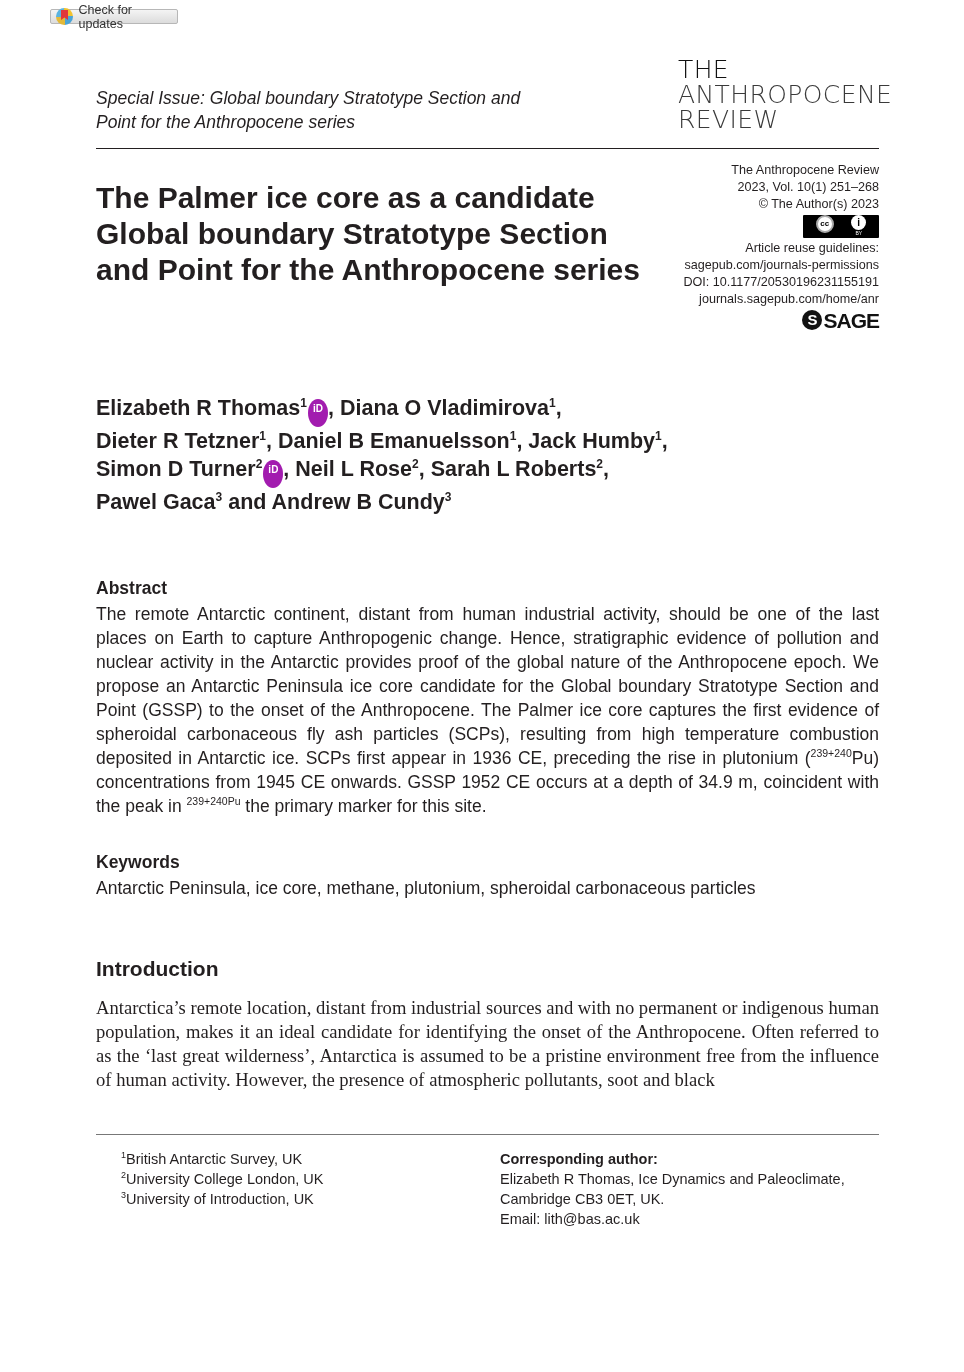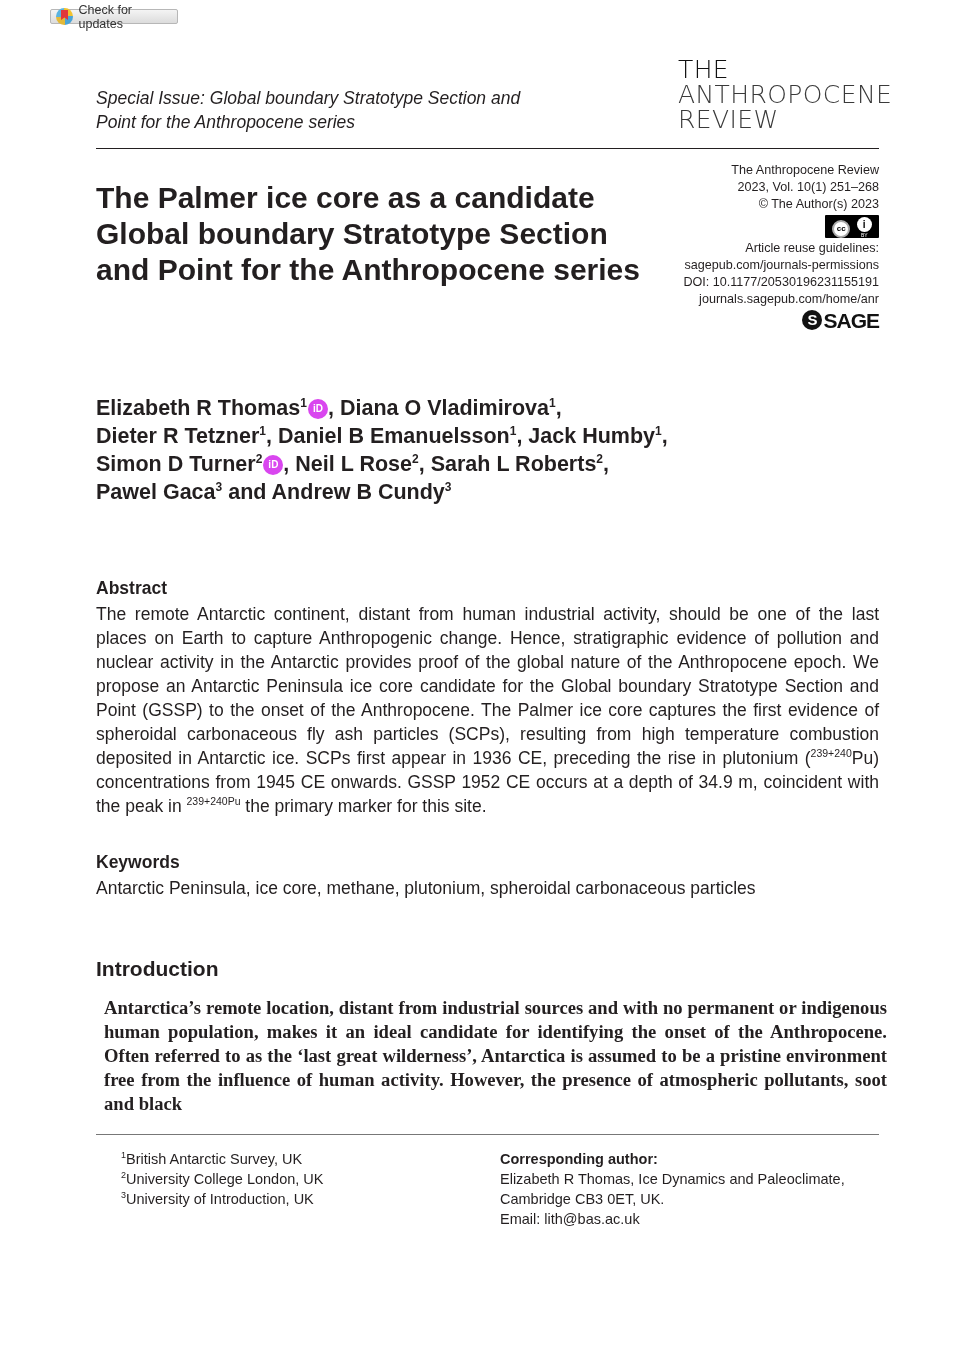--- a/index.html
+++ b/index.html
@@ -27,51 +27,51 @@
   .journal-logo .l1 { color: #111; }
   .header-rule { position: absolute; left: 96px; top: 148px; width: 783px; height: 1px; background: #231f20; }
 
   
   .title { position: absolute; left: 96px; top: 180px; width: 560px;
     font-weight: bold; font-size: 30px; line-height: 36px; color: #231f20; }
 
   
   .meta { position: absolute; right: 85px; top: 162px; width: 260px; text-align: right;
     font-size: 12.6px; line-height: 17.2px; color: #231f20; }
-  .cc-badge { display: inline-flex; width: 54px; height: 23px; background: #000; border-radius: 1px;
-    align-items: flex-end; justify-content: space-around; padding: 0 4px; margin: 1px 0 2px; vertical-align: top; }
+  .cc-badge { display: inline-flex; width: 76px; height: 23px; background: #000; border-radius: 1px;
+    align-items: flex-start; justify-content: space-around; padding: 0 4px; margin: 1px 0 2px; vertical-align: top; }
   .cc-badge .cc { width: 18px; height: 18px; border-radius: 50%; background: #fff; border: 2px solid #aaa;
     color: #000; font-size: 8px; font-weight: bold; line-height: 14px; text-align: center; }
   .cc-badge .by { display: flex; flex-direction: column; align-items: center; }
   .cc-badge .by .circ { width: 15px; height: 15px; border-radius: 50%; background: #fff; color: #000;
     font-size: 10px; font-weight: bold; line-height: 15px; text-align: center; }
   .cc-badge .by .lbl { color: #fff; font-size: 5px; line-height: 6px; }
   .sage-logo { display: inline-flex; align-items: center; gap: 1px; font-weight: bold; font-size: 21px;
     letter-spacing: -1px; color: #111; margin-top: 2px; }
   .sage-logo .s-circle { width: 20px; height: 20px; border-radius: 50%; background: #111; color: #fff;
     font-size: 15px; line-height: 20px; text-align: center; letter-spacing: 0; }
 
   
   .authors { position: absolute; left: 96px; top: 394px; width: 700px;
     font-weight: bold; font-size: 21.5px; line-height: 28px; color: #231f20; }
   .authors sup { font-size: 12px; vertical-align: 8px; line-height: 0; }
-  .orcid { display: inline-block; width: 20px; height: 20px; border-radius: 50%; background: #d946ef;
+  .orcid { display: inline-block; width: 20px; height: 28px; border-radius: 50%; background: #a21caf;
     color: #fff; font-size: 10px; font-weight: bold; line-height: 20px; text-align: center; vertical-align: 3px;
     margin-left: 1px; }
 
   
   .sec-head { position: absolute; left: 96px; font-weight: bold; font-size: 17.5px; color: #231f20; }
   .abstract-body { position: absolute; left: 96px; top: 602px; width: 783px;
     font-size: 17.5px; line-height: 24px; text-align: justify; color: #231f20; }
   .abstract-body sup { font-size: 10.5px; vertical-align: 7px; line-height: 0; }
   .keywords-body { position: absolute; left: 96px; top: 876px; width: 783px; font-size: 17.5px; line-height: 24px; }
   .intro-head { position: absolute; left: 96px; top: 957px; font-weight: bold; font-size: 21px; }
-  .intro-body { position: absolute; left: 104px; top: 996px; width: 783px;
+  .intro-body { position: absolute; left: 96px; top: 996px; width: 783px;
     font-family: "Liberation Serif", "DejaVu Serif", serif; font-size: 18.6px; line-height: 24px;
-    text-align: justify; color: #231f20; font-weight: bold; }
+    text-align: justify; color: #231f20; }
 
   .footer-rule { position: absolute; left: 96px; top: 1134px; width: 783px; height: 1px; background: #777; }
   .affils { position: absolute; left: 97px; top: 1149px; font-size: 14.5px; line-height: 20px; margin-left: 24px; }
   .affils sup { font-size: 9px; vertical-align: 6px; line-height: 0; }
   .corr { position: absolute; left: 500px; top: 1149px; width: 380px; font-size: 14.5px; line-height: 20px; }
   .corr .corr-head { font-weight: bold; }
 </style>
 </head>
 <body>
 

